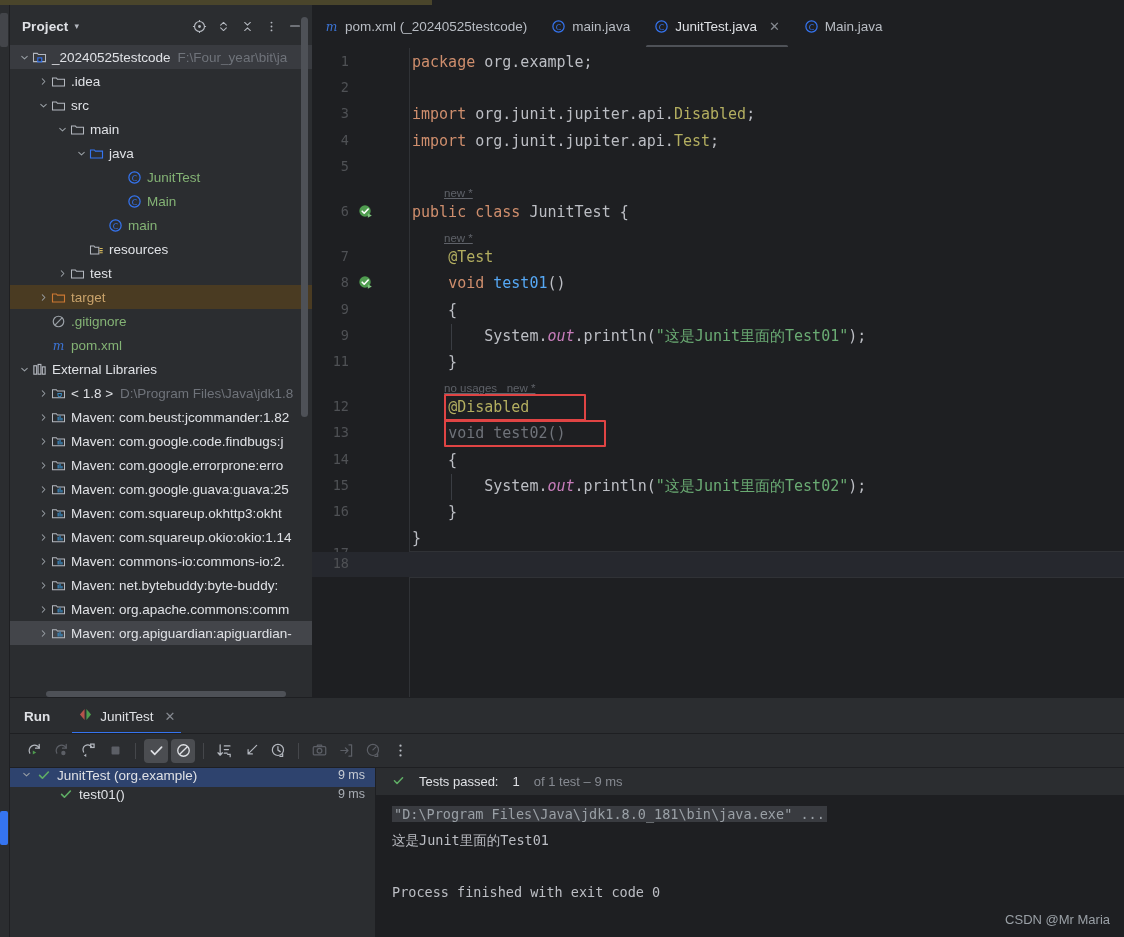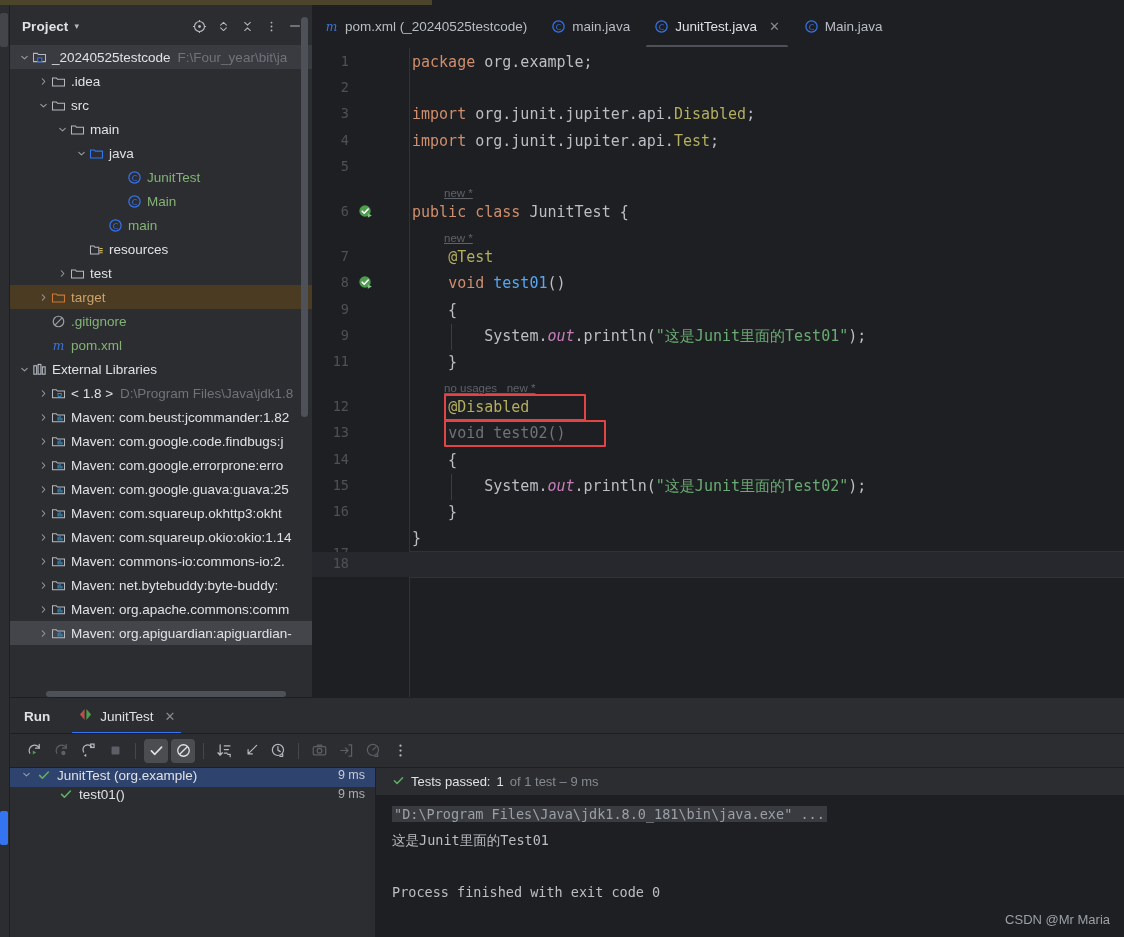--- a/index.html
+++ b/index.html
@@ -95,21 +95,21 @@
   .tb-sep { width:1px; height:16px; background:#45474b; margin:0 5px; }
 
   .run-body { position:absolute; left:0; top:70px; right:0; bottom:0; }
   .tests-tree { position:absolute; left:0; top:0; width:366px; bottom:0; background:#2b2d30; border-right:1px solid #1e1f22;}
   .trow2 { position:relative; height:19px; display:flex; align-items:flex-start; font-size:13.5px; color:#dfe1e5; padding-left:10px; cursor:pointer;}
   .trow2.sel { background:#2e436e; }
   .trow2 .ms { margin-left:auto; margin-right:10px; color:#a8adb4; font-size:12.5px; }
   .trow2.sel .ms { color:#c7ccd4; }
 
   .console { position:absolute; left:366px; top:0; right:0; bottom:0; background:#1e1f22; }
-  .cstatus { position:relative; height:28px; display:flex; align-items:center; gap:6px; padding-left:16px; background:#2b2d30; border-bottom:1px solid #1e1f22; font-size:13px;}
+  .cstatus { position:relative; height:28px; display:flex; align-items:center; gap:14px; padding-left:16px; background:#2b2d30; border-bottom:1px solid #1e1f22; font-size:13px;}
   .cstatus .ok { color:#dfe1e5; }
   .cstatus .d { color:#868a91; }
   .cout { position:absolute; left:0; top:28px; right:0; bottom:0; padding:10px 0 0 16px; font-family:"DejaVu Sans Mono", monospace; font-size:13.5px; color:#bcbec4;}
   .cmdline { display:inline-block; background:#393b40; color:#9aa0a6; padding:0 2px; }
   .coutline { height:26px; white-space:pre; }
 
   .watermark { position:absolute; right:14px; bottom:10px; font-size:13px; color:#9aa0a6; }
 
   .chk { color:#5fad65; }
 </style>

